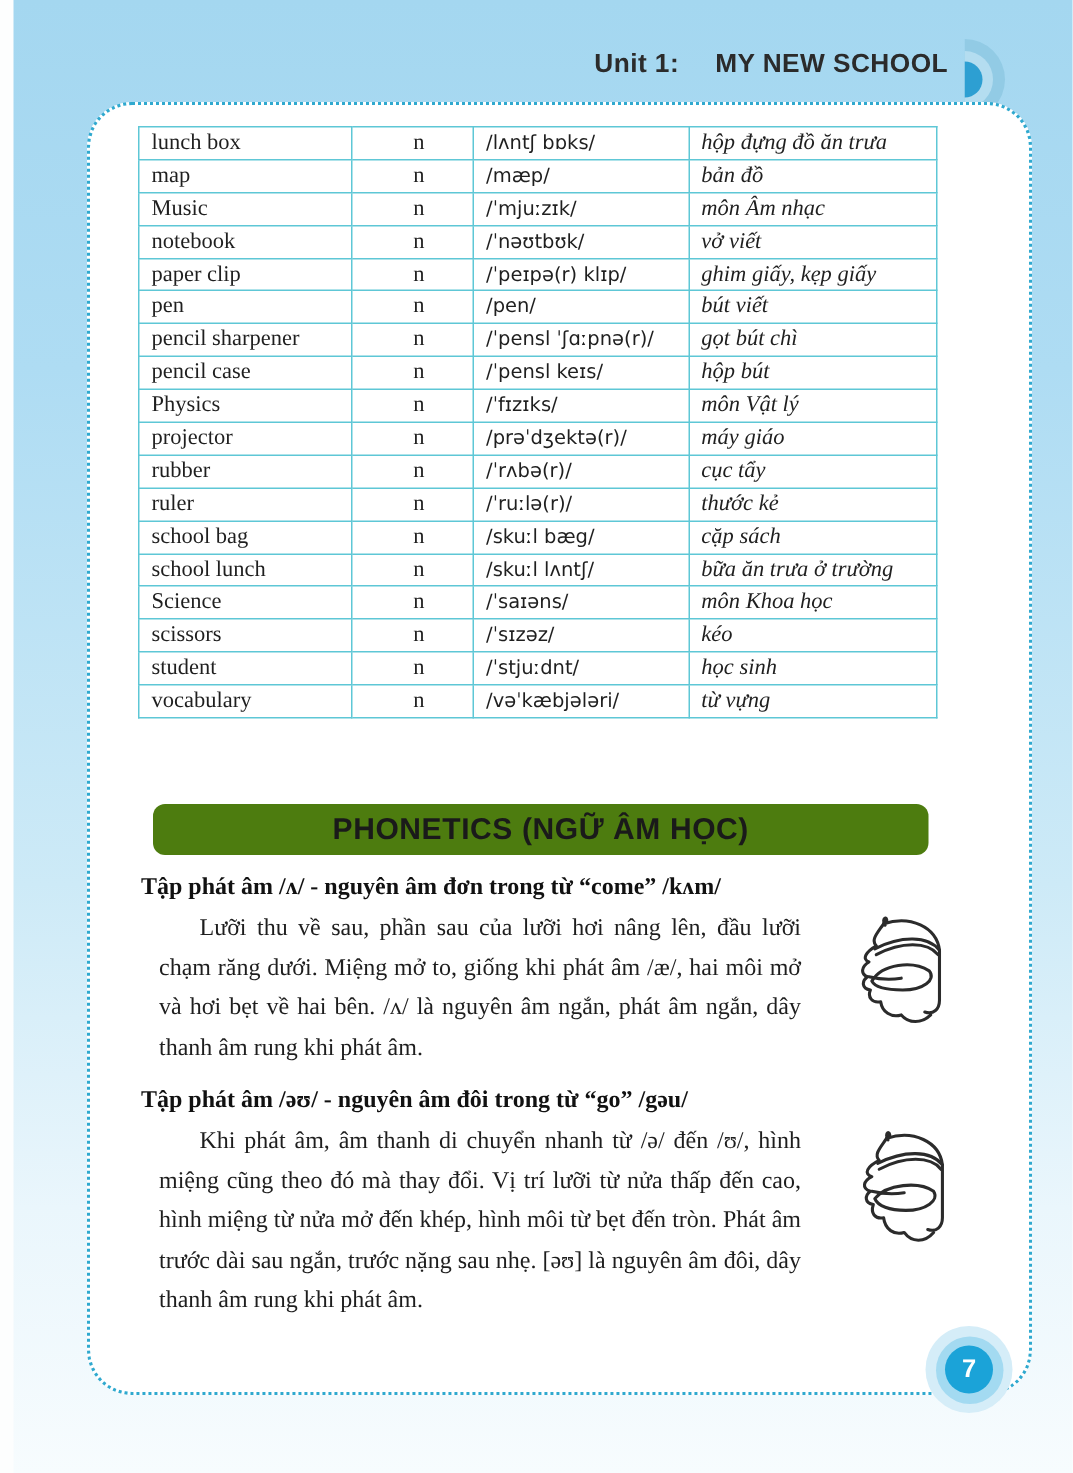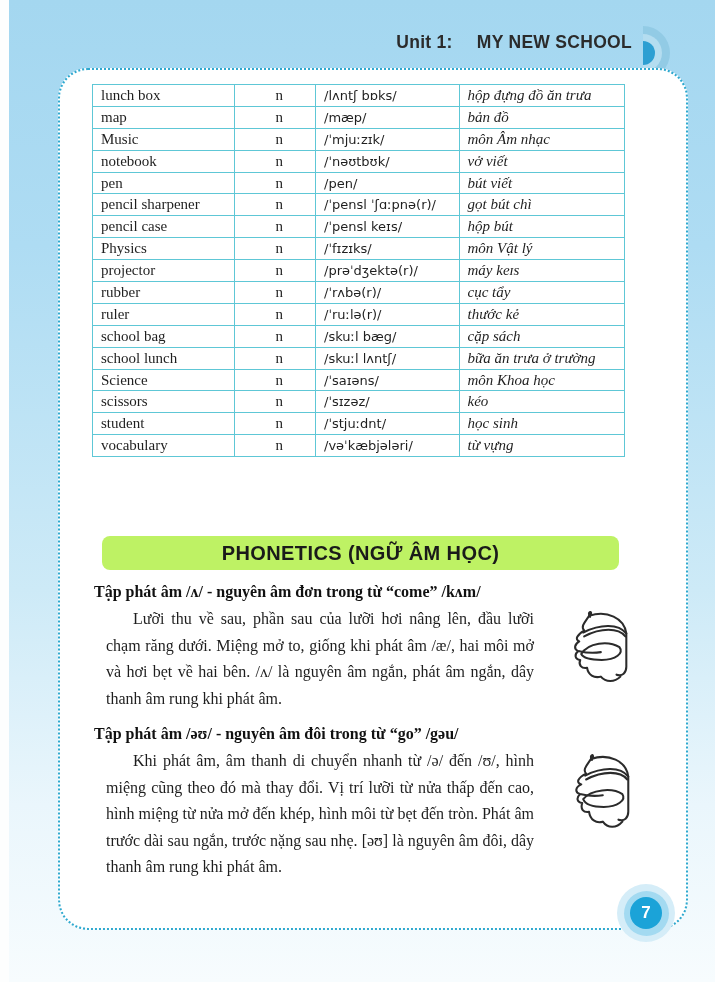--- a/index.html
+++ b/index.html
@@ -26,21 +26,21 @@
   table.vocab { position:absolute; left:32px; top:14px; border-collapse:collapse; table-layout:fixed; width:533px;
     font-size:15px; }
   table.vocab td { border:1.5px solid #5ec7d6; height:21.9px; padding:0 0 0 8px; overflow:hidden; white-space:nowrap; }
   td.c-word { width:136px; }
   td.c-pos  { width:77px; text-align:center; padding:0; }
   td.c-ipa  { width:137px; font-family:"DejaVu Sans", sans-serif; font-size:13px; }
   td.c-mean { width:158px; font-style:italic; }
 
   
   .phonetics { position:absolute; left:34px; top:466px; width:548px; }
-  .banner { margin-left:8px; width:517px; height:34px; background:#bef264; border-radius:8px;
+  .banner { margin-left:8px; width:517px; height:34px; background:#4d7c0f; border-radius:8px;
     display:flex; align-items:center; justify-content:center;
     font-family:"Liberation Sans", sans-serif; font-weight:bold; font-size:20px; color:#1a1a1a; letter-spacing:0.4px; }
   .ph-heading { margin:13px 0 5px 0; font-weight:bold; font-size:16px; color:#111; }
   .sec { overflow:visible;margin-left:12px; }
   .mouth { float:right; margin:2px 0 4px 10px; }
   .ph-body { font-size:16px; line-height:1.66; text-align:justify; text-indent:27px; color:#1e1e1e; }
 
   
   .page-bubble { position:absolute; left:617px; top:884px; width:58px; height:58px; border-radius:50%;
     background:#d5edf8; display:flex; align-items:center; justify-content:center; }
@@ -87,20 +87,26 @@
           <td class="c-ipa">/ˈmjuːzɪk/</td>
           <td class="c-mean">môn Âm nhạc</td>
         </tr>
       <tr>
           <td class="c-word">notebook</td>
           <td class="c-pos">n</td>
           <td class="c-ipa">/ˈnəʊtbʊk/</td>
           <td class="c-mean">vở viết</td>
         </tr>
       <tr>
+          <td class="c-word">paper clip</td>
+          <td class="c-pos">n</td>
+          <td class="c-ipa">/ˈpeɪpə(r) klɪp/</td>
+          <td class="c-mean">ghim giấy, kẹp giấy</td>
+        </tr>
+      <tr>
           <td class="c-word">pen</td>
           <td class="c-pos">n</td>
           <td class="c-ipa">/pen/</td>
           <td class="c-mean">bút viết</td>
         </tr>
       <tr>
           <td class="c-word">pencil sharpener</td>
           <td class="c-pos">n</td>
           <td class="c-ipa">/ˈpensl ˈʃɑːpnə(r)/</td>
           <td class="c-mean">gọt bút chì</td>
@@ -114,21 +120,21 @@
       <tr>
           <td class="c-word">Physics</td>
           <td class="c-pos">n</td>
           <td class="c-ipa">/ˈfɪzɪks/</td>
           <td class="c-mean">môn Vật lý</td>
         </tr>
       <tr>
           <td class="c-word">projector</td>
           <td class="c-pos">n</td>
           <td class="c-ipa">/prəˈdʒektə(r)/</td>
-          <td class="c-mean">máy keɪs</td>
+          <td class="c-mean">máy giáo</td>
         </tr>
       <tr>
           <td class="c-word">rubber</td>
           <td class="c-pos">n</td>
           <td class="c-ipa">/ˈrʌbə(r)/</td>
           <td class="c-mean">cục tẩy</td>
         </tr>
       <tr>
           <td class="c-word">ruler</td>
           <td class="c-pos">n</td>

